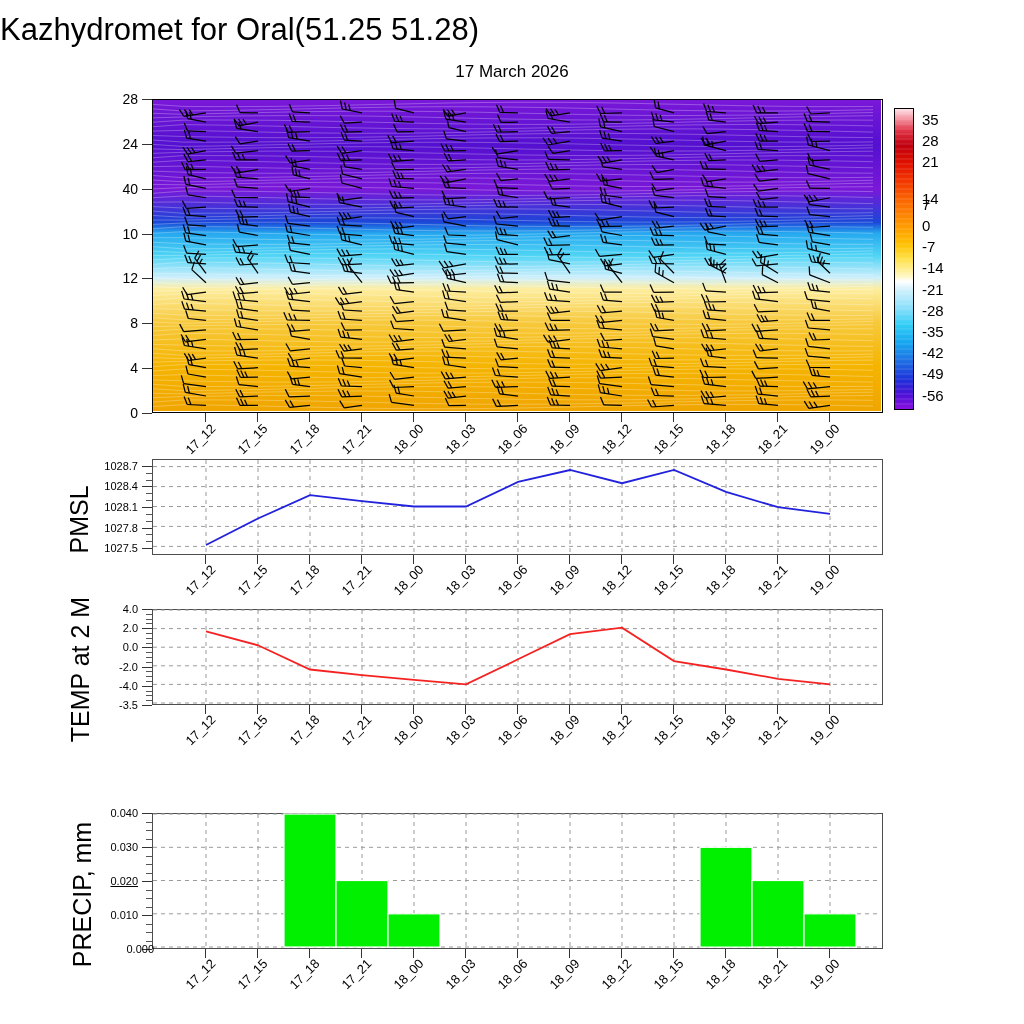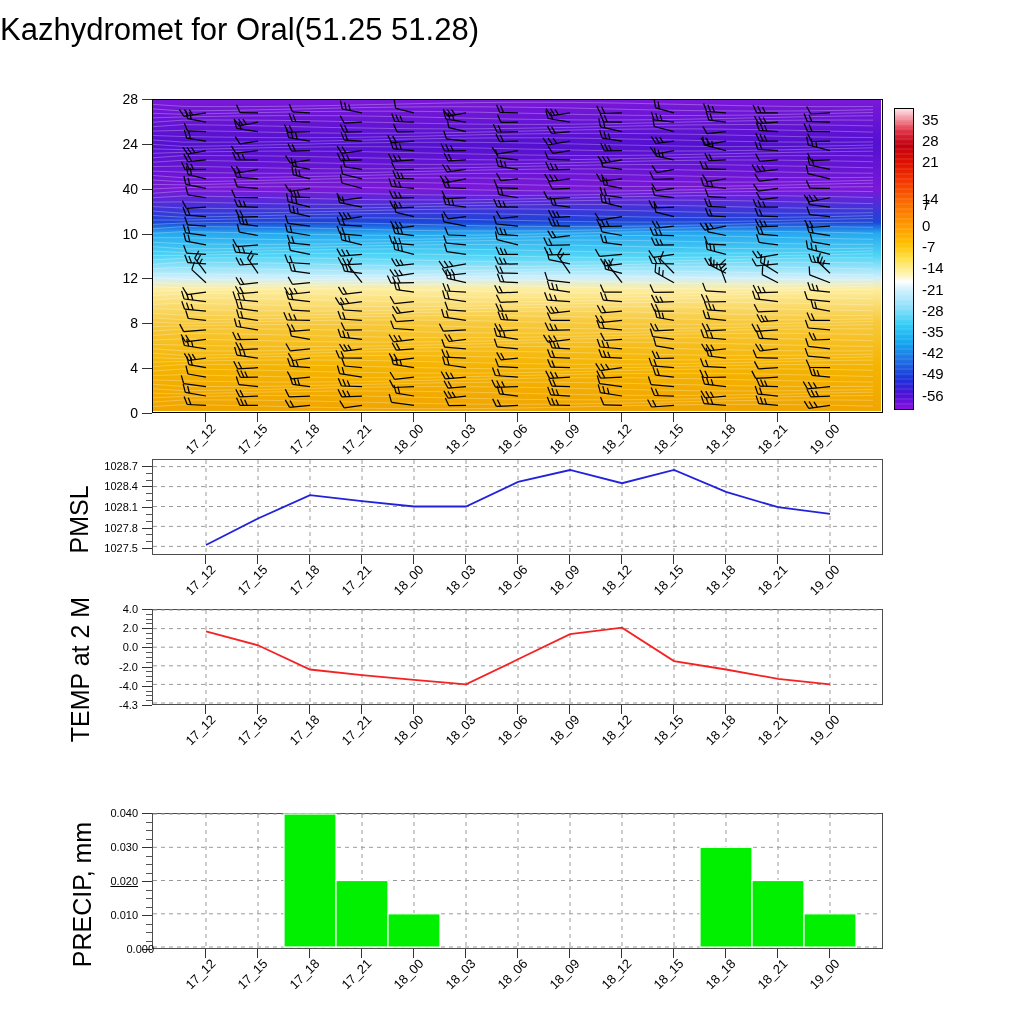--- a/index.html
+++ b/index.html
@@ -53,20 +53,21 @@
 
   svg{display:block;overflow:visible;}
   .cbwrap{position:absolute;border:1px solid #000;box-sizing:content-box;}
 </style>
 </head>
 <body>
 
 <div id="root">
 
   <div class="title">Kazhydromet for Oral(51.25 51.28)</div>
+  <div class="subtitle">17 March 2026</div>
 
   <div id="mainPanel" class="panel main" style="left:152px;top:99px;width:731px;height:314px;">
     <svg id="mainSvg" width="728" height="311" viewBox="0 0 728 311">
         <defs>
           <linearGradient id="csGrad" x1="0" y1="1" x2="0" y2="0">
             <stop offset="0.00%" stop-color="#f0a500"></stop>
             <stop offset="14.29%" stop-color="#f5b400"></stop>
             <stop offset="28.57%" stop-color="#f7c93c"></stop>
             <stop offset="39.29%" stop-color="#fdeea0"></stop>
             <stop offset="42.86%" stop-color="#cfeffc"></stop>
@@ -1657,21 +1658,21 @@
           <line x1="0" y1="55.8" x2="728" y2="55.8" stroke="#9a9a9a" stroke-width="1" stroke-dasharray="4,4"></line>
           <line x1="0" y1="37.2" x2="728" y2="37.2" stroke="#9a9a9a" stroke-width="1" stroke-dasharray="4,4"></line>
           <line x1="0" y1="18.6" x2="728" y2="18.6" stroke="#9a9a9a" stroke-width="1" stroke-dasharray="4,4"></line>
           <line x1="0" y1="0.0" x2="728" y2="0.0" stroke="#9a9a9a" stroke-width="1" stroke-dasharray="4,4"></line>
         </g>
         <path d="M53.0 21.4 L105.0 35.3 L157.0 59.5 L209.0 65.1 L261.0 69.8 L313.0 74.4 L365.0 49.3 L417.0 24.2 L469.0 17.7 L521.0 51.1 L573.0 59.5 L625.0 68.8 L677.0 74.4" fill="none" stroke="#f52222" stroke-width="1.8"></path>
       </svg>
   </div>
   <div id="tempYAxis">
       <div class="ytickmaj" style="left:142px;top:705px;width:10px;"></div>
-      <div class="ylab" style="left:72px;top:705px;width:66px;">-4.3</div>
+      <div class="ylab" style="left:72px;top:705px;width:66px;">-3.5</div>
       <div class="ytickmin" style="left:146px;top:700.2px;width:6px;"></div>
       <div class="ytickmin" style="left:146px;top:695.4px;width:6px;"></div>
       <div class="ytickmin" style="left:146px;top:690.5999999999999px;width:6px;"></div>
       <div class="ytickmaj" style="left:142px;top:685.8px;width:10px;"></div>
       <div class="ylab" style="left:72px;top:685.8px;width:66px;">-4.0</div>
       <div class="ytickmin" style="left:146px;top:681px;width:6px;"></div>
       <div class="ytickmin" style="left:146px;top:676.2px;width:6px;"></div>
       <div class="ytickmin" style="left:146px;top:671.4px;width:6px;"></div>
       <div class="ytickmaj" style="left:142px;top:666.6px;width:10px;"></div>
       <div class="ylab" style="left:72px;top:666.6px;width:66px;">-2.0</div>

